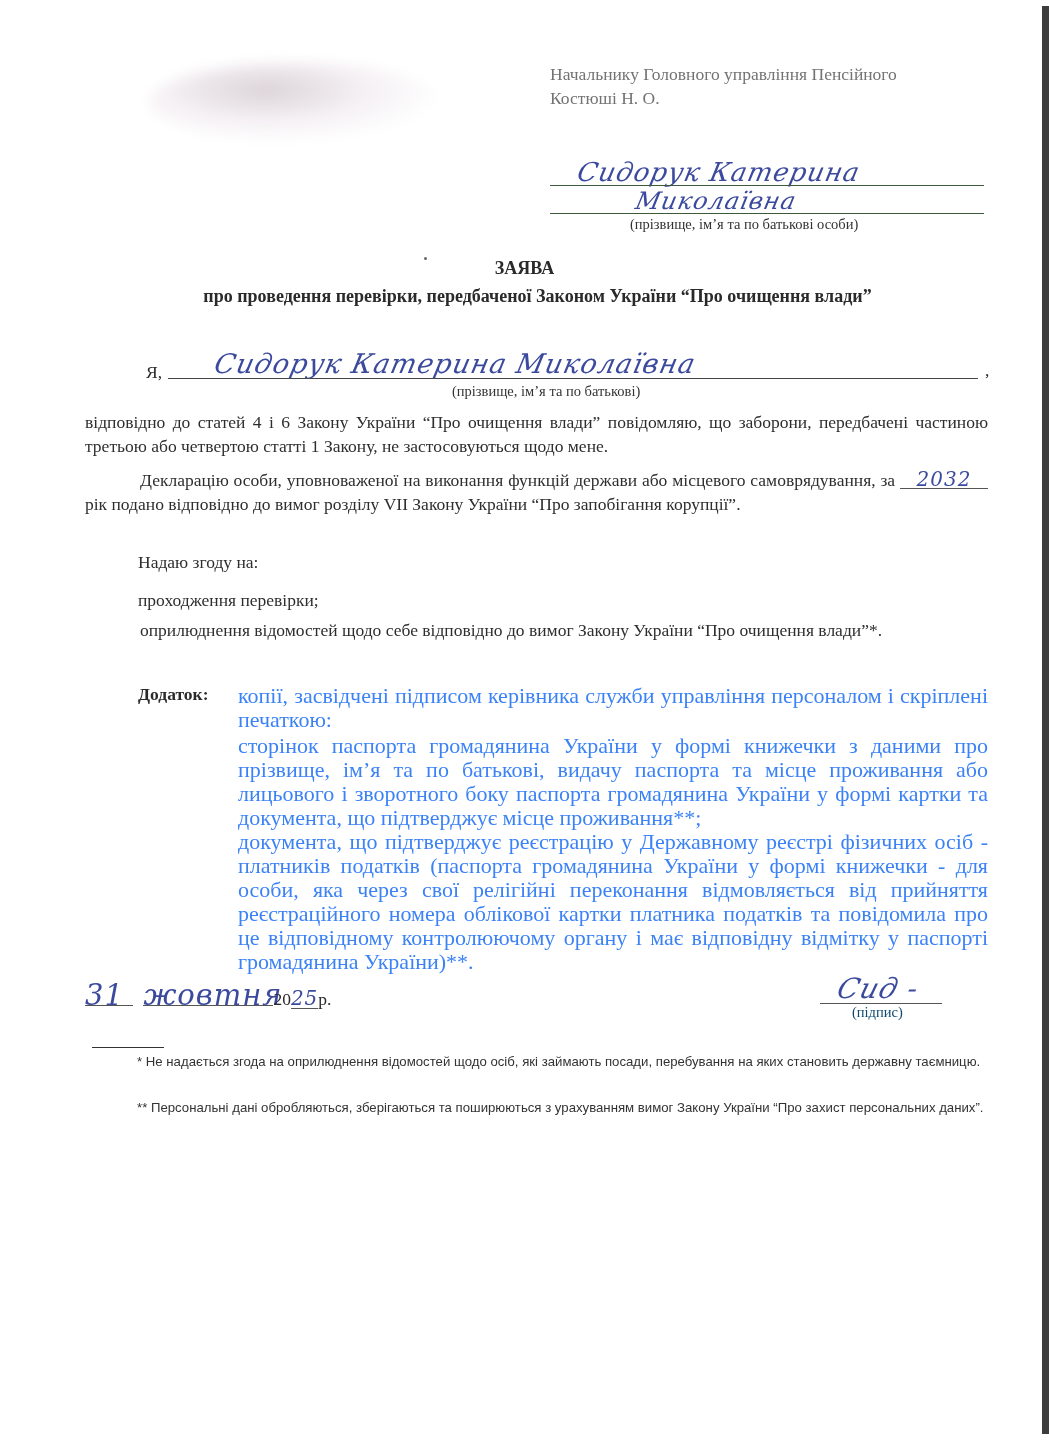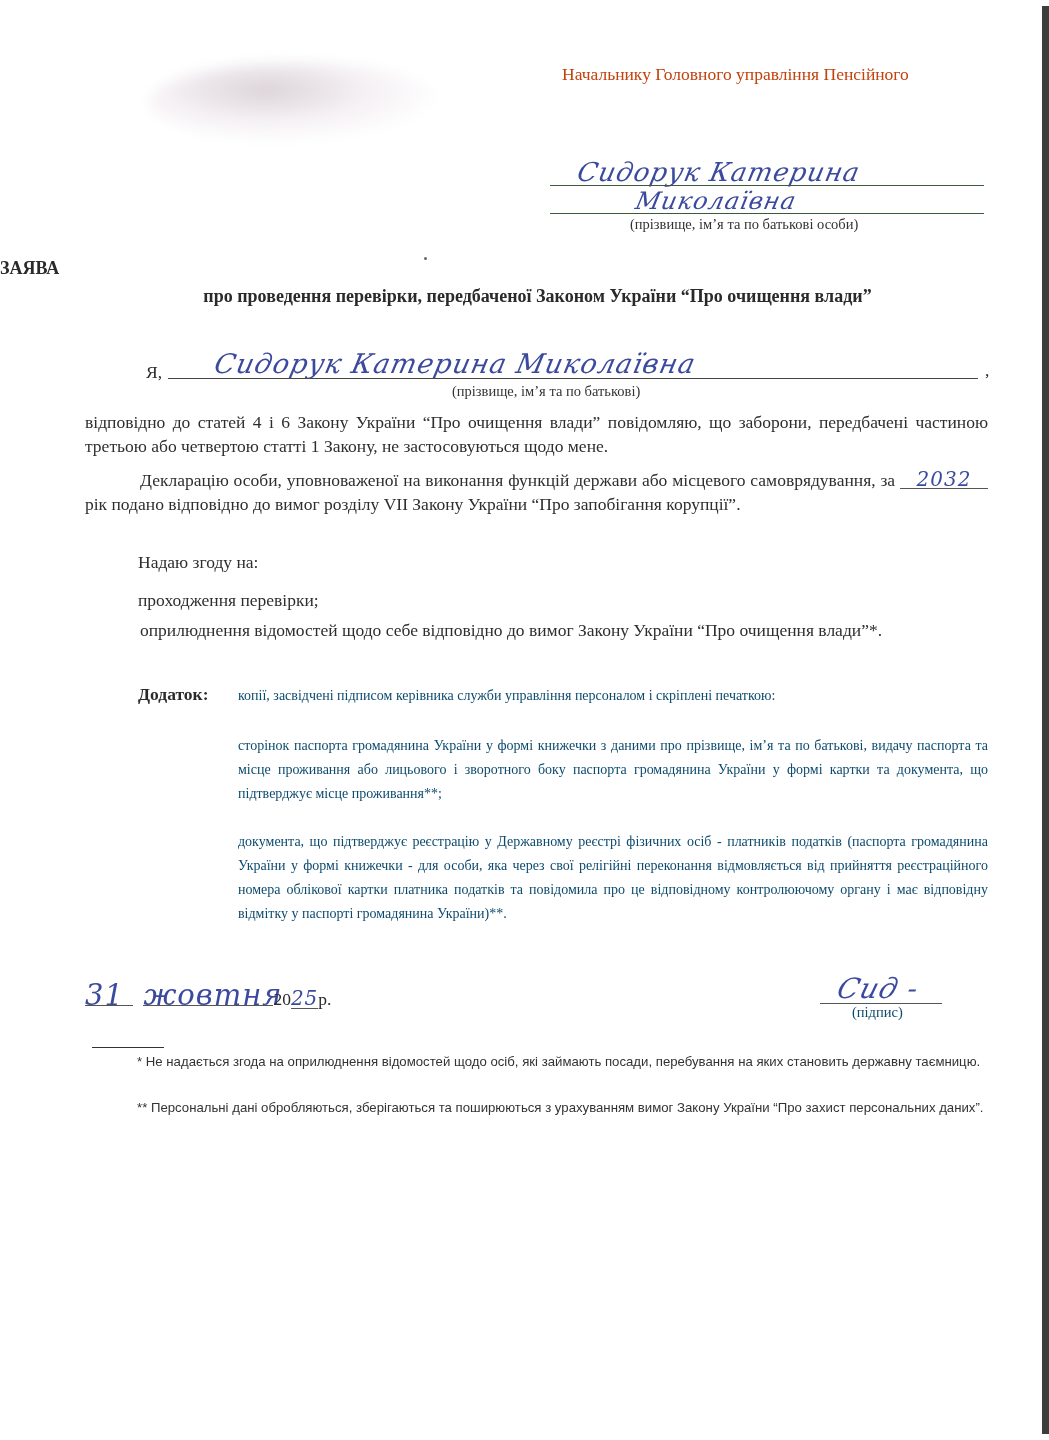--- a/index.html
+++ b/index.html
@@ -15,64 +15,65 @@
   }
   .smudge {
     position: absolute; left: 150px; top: 62px; width: 290px; height: 80px;
     border-radius: 50%;
     background: radial-gradient(ellipse at 40% 35%, rgba(190,175,185,0.55) 0%, rgba(225,212,222,0.35) 40%, rgba(255,255,255,0) 72%);
     filter: blur(6px);
   }
   .abs { position: absolute; }
 
   
-  .addressee { left: 550px; top: 62px; width: 440px; font-size: 17.5px; line-height: 24px; color: #c2410c; margin-left: 12px; }
+  .addressee { left: 550px; top: 62px; width: 440px; font-size: 17.5px; line-height: 24px; color: #737373; }
   .addressee div { white-space: nowrap; }
 
   .hw { font-family: "DejaVu Serif", serif; font-style: italic; color: #3c4a9e; letter-spacing: 1px; }
   .uline { position: absolute; height: 1px; background: #3a5a3a; }
 
   .name-hw-1 { left: 578px; top: 157px; font-size: 26px; transform: skewX(-12deg); }
   .name-hw-2 { left: 636px; top: 187px; font-size: 24px; transform: skewX(-12deg); }
   .caption-top { left: 630px; top: 216px; font-size: 14.5px; color: #333; }
 
-  .title { left: 0; width: 1049px; top: 258px; text-align: left; font-weight: bold; font-size: 18px; color: #2a2a2a; }
+  .title { left: 0; width: 1049px; top: 258px; text-align: center; font-weight: bold; font-size: 18px; color: #2a2a2a; }
   .subtitle { left: 0; width: 1075px; top: 286px; text-align: center; font-weight: bold; font-size: 18px; color: #2a2a2a; white-space: nowrap; }
 
   .ya { left: 146px; top: 362px; font-size: 17.5px; }
   .name-hw-main { left: 215px; top: 348px; font-size: 27px; transform: skewX(-12deg); }
   .comma { left: 985px; top: 360px; font-size: 17.5px; }
   .caption-mid { left: 452px; top: 383px; font-size: 14.5px; color: #333; }
 
   .para { left: 85px; width: 903px; text-align: justify; font-size: 17.5px; line-height: 24px; color: #2e2e2e; }
   .indent { text-indent: 55px; }
   .year-hw { display: inline-block; width: 88px; border-bottom: 1px solid #555; text-align: center; font-size: 20px; line-height: 18px; text-indent: 0; }
 
   .add-label { left: 138px; top: 684px; font-size: 17.5px; font-weight: bold; }
-  .add-body { left: 238px; width: 750px; text-align: justify; font-size: 14px; line-height: 24px; color: #0c4a6e; }
+  .add-body { left: 238px; width: 750px; text-align: justify; font-size: 22px; line-height: 24px; color: #3b82f6; }
 
   .date { left: 85px; top: 985px; font-size: 17.5px; white-space: nowrap; }
   .date .hwpart { display: inline-block; border-bottom: 1px solid #555; font-size: 29px; line-height: 20px; }
   .sig-line { left: 820px; top: 1003px; width: 122px; height: 1px; background: #555; }
   .sig-hw { left: 838px; top: 972px; font-size: 28px; transform: skewX(-15deg); }
   .sig-caption { left: 852px; top: 1004px; font-size: 14.5px; color: #0c4a6e; }
 
   .fn-sep { left: 92px; top: 1047px; width: 72px; height: 1px; background: #333; }
   .fn { left: 85px; width: 903px; font-family: "Liberation Sans", "DejaVu Sans", sans-serif; font-size: 13.2px; line-height: 20px; text-align: justify; color: #333; }
   .fn-ind { text-indent: 52px; }
   .dot { width: 3px; height: 3px; background: #666; border-radius: 50%; }
 </style>
 </head>
 <body>
 
 <div class="smudge"></div>
 <div class="edge"></div>
 
 <div class="abs addressee">
   <div>Начальнику Головного управління Пенсійного</div>
+  <div>Костюші Н. О.</div>
 </div>
 
 <div class="abs hw name-hw-1">Сидорук Катерина</div>
 <div class="uline" style="left:550px; top:185px; width:434px;"></div>
 <div class="abs hw name-hw-2">Миколаївна</div>
 <div class="uline" style="left:550px; top:213px; width:434px;"></div>
 <div class="abs caption-top">(прізвище, ім’я та по батькові особи)</div>
 
 <div class="abs dot" style="left:424px; top:257px;"></div>
 

